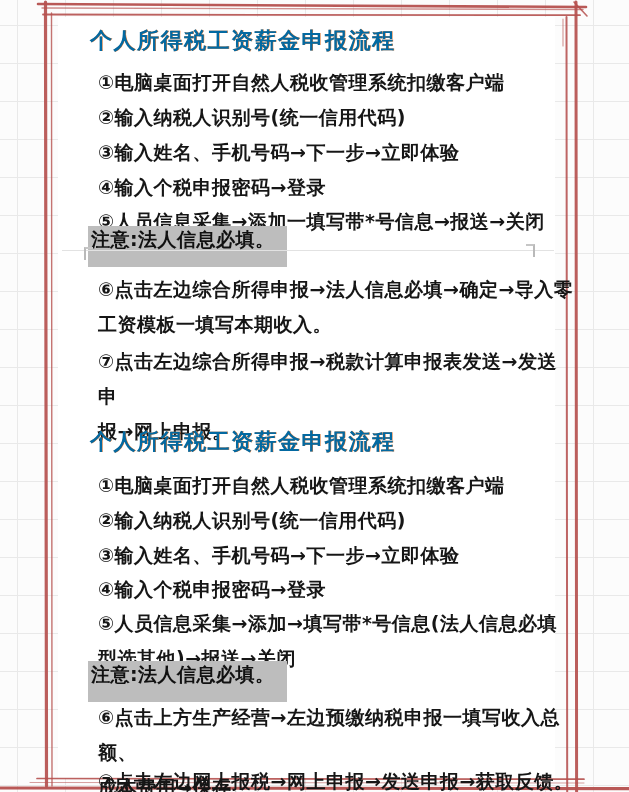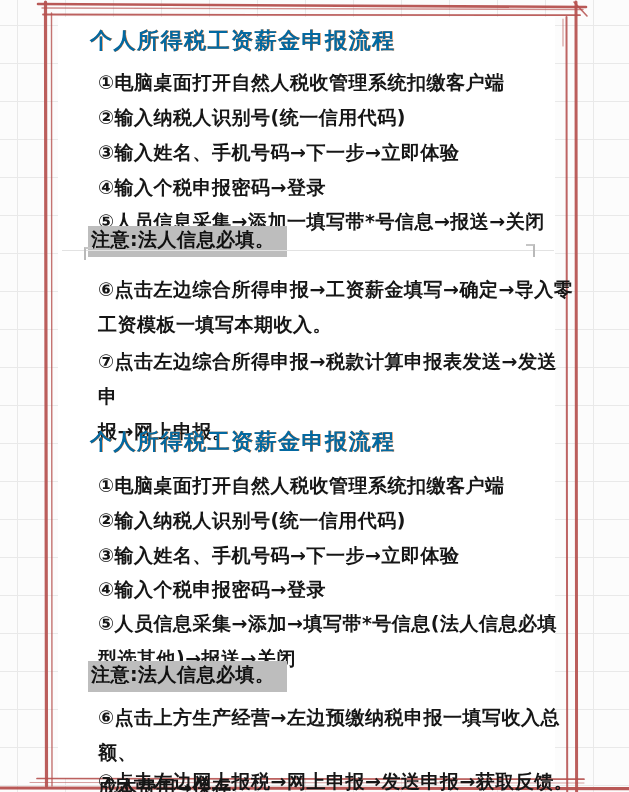--- a/index.html
+++ b/index.html
@@ -55,21 +55,21 @@
     position: absolute;
     left: 88px;
     margin: 0;
     display: inline-block;
     font-size: 19px;
     line-height: 26px;
     font-weight: 700;
     color: #111111;
     letter-spacing: 0.5px;
     background: #BDBDBD;
-    padding: 0 12px 5px 3px;
+    padding: 0 12px 15px 3px;
     white-space: nowrap;
   }
   .seam-line {
     position: absolute;
     left: 62px; top: 250px;
     width: 492px; height: 0;
     border-top: 1px solid #e2e2e2;
   }
   .seam-bracket-left {
     position: absolute;
@@ -122,21 +122,21 @@
   <p class="step" style="top:127px">③输入姓名、手机号码→下一步→立即体验</p>
   <p class="step" style="top:162px">④输入个税申报密码→登录</p>
   <p class="step" style="top:196px">⑤人员信息采集→添加一填写带*号信息→报送→关闭</p>
 
   <p class="note" style="top:226px">注意:法人信息必填。</p>
 
   <div class="seam-line"></div>
   <div class="seam-bracket-left"></div>
   <div class="seam-bracket-right"></div>
 
-  <p class="step" style="top:264px">⑥点击左边综合所得申报→工资薪金填写→确定→导入零
+  <p class="step" style="top:264px">⑥点击左边综合所得申报→法人信息必填→确定→导入零
 工资模板一填写本期收入。</p>
   <p class="step" style="top:336px">⑦点击左边综合所得申报→税款计算申报表发送→发送申
 报→网上申报。</p>
 
   <h1 class="sec-title" style="top:427px">个人所得税工资薪金申报流程</h1>
 
   <p class="step" style="top:460px">①电脑桌面打开自然人税收管理系统扣缴客户端</p>
   <p class="step" style="top:495px">②输入纳税人识别号(统一信用代码)</p>
   <p class="step" style="top:530px">③输入姓名、手机号码→下一步→立即体验</p>
   <p class="step" style="top:564px">④输入个税申报密码→登录</p>

